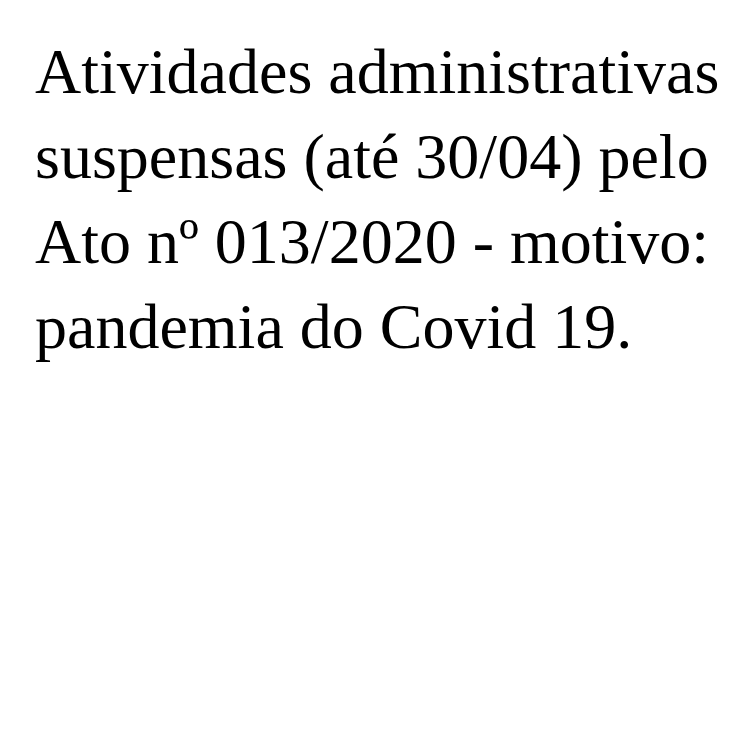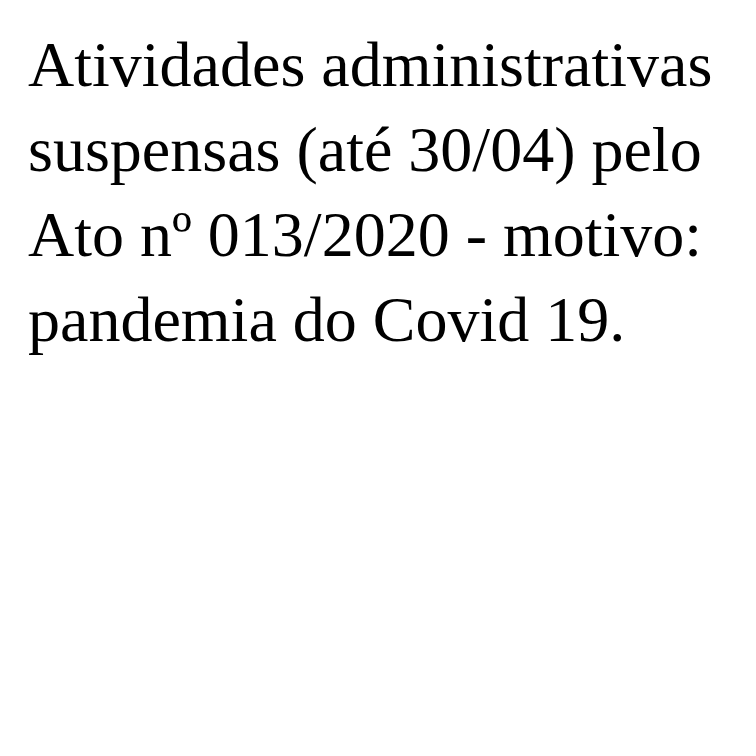--- a/index.html
+++ b/index.html
@@ -21,21 +21,21 @@
     background: #ffffff;
   }
   .notice-text {
     font-family: "Liberation Serif", serif;
     font-size: 64px;
     line-height: 85px;
     color: #000000;
     letter-spacing: 0px;
     white-space: pre-wrap;
     word-break: normal;
-    margin: 0;
+    margin: 7px;
   }
 </style>
 </head>
 <body>
 
 <div class="page">
   <p class="notice-text">Atividades administrativas suspensas (até 30/04) pelo Ato nº 013/2020 - motivo: pandemia do Covid 19.</p>
 </div>
 
 </body></html>

